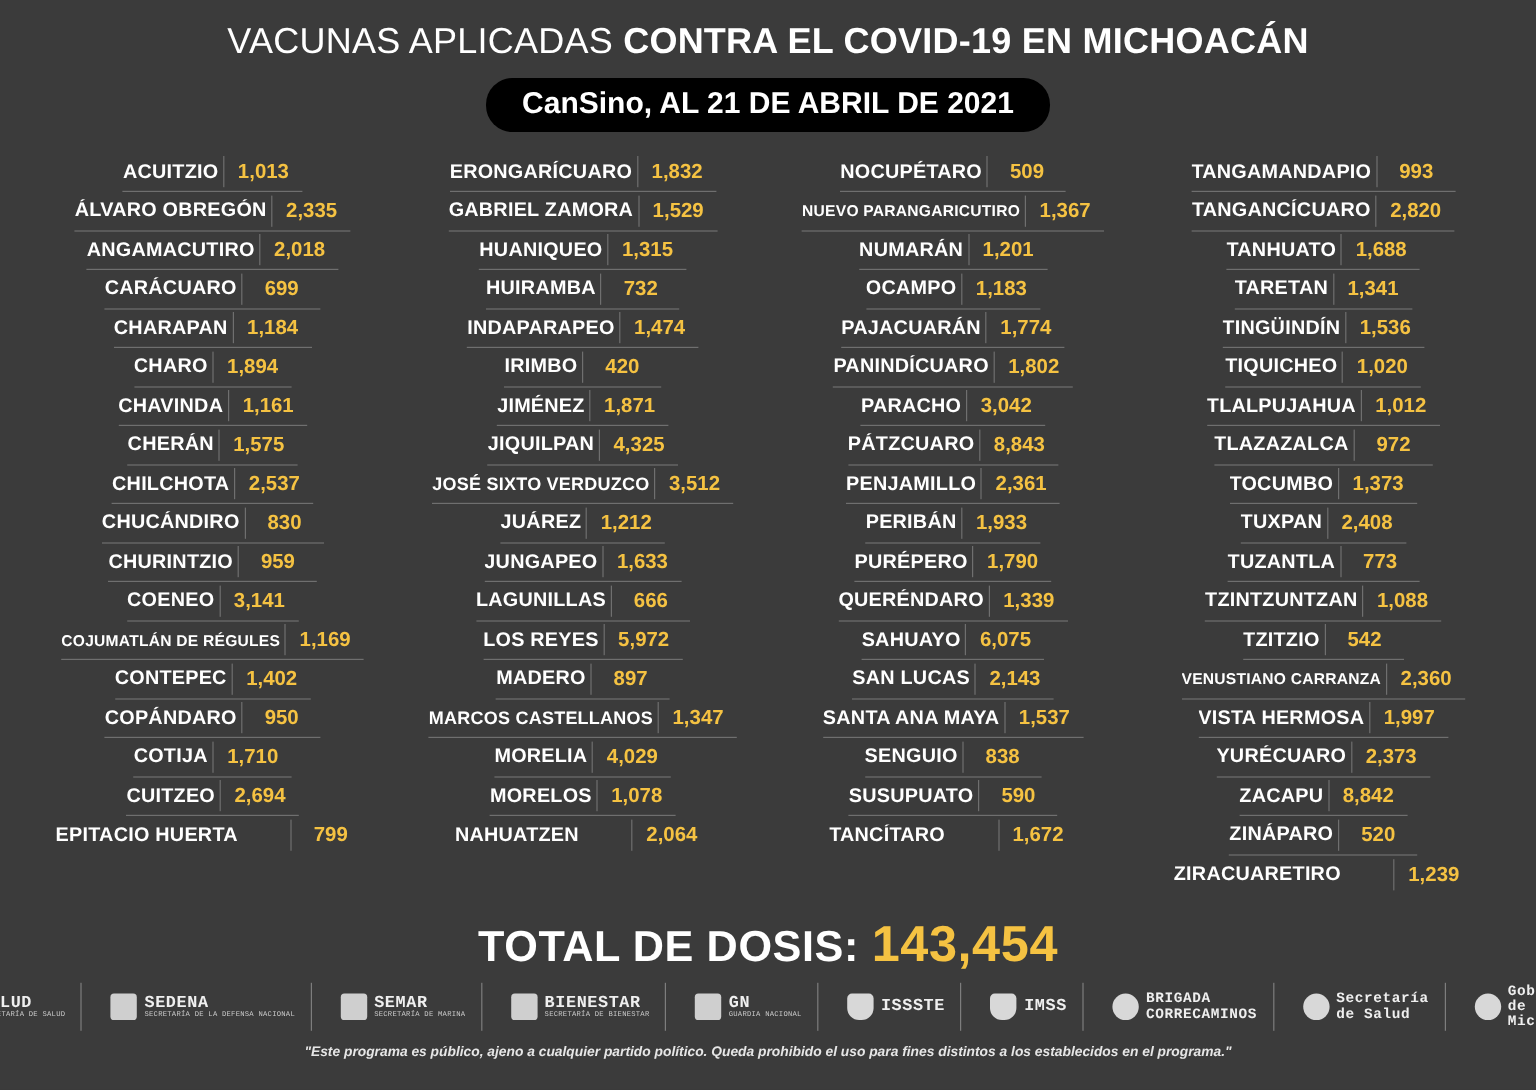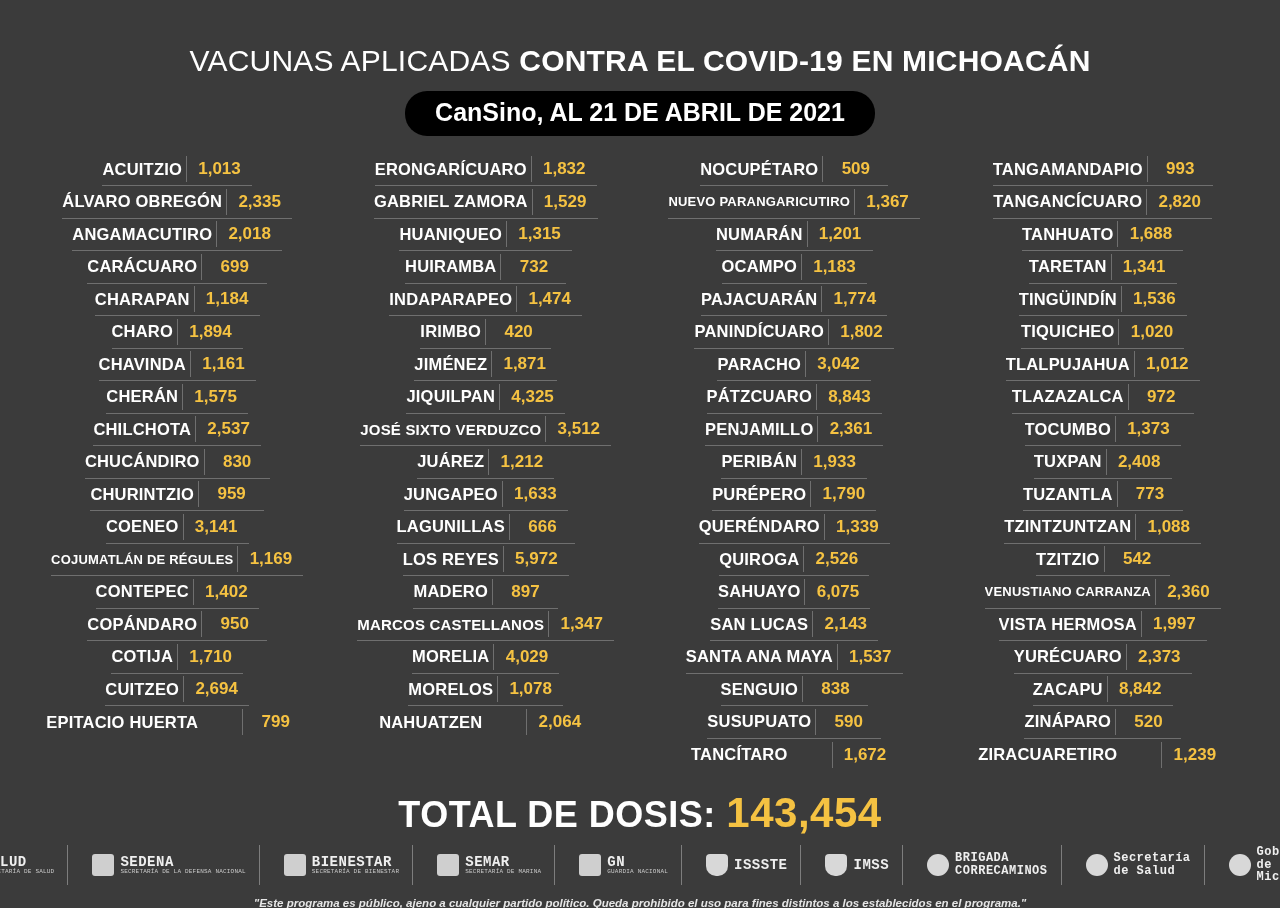--- a/index.html
+++ b/index.html
@@ -9,26 +9,25 @@
     background: #3b3b3b;
     font-family: "Liberation Sans", sans-serif;
     color: #ffffff;
     overflow: hidden;
   }
   .page { width: 1280px; height: 908px; position: relative; padding: 0 16px; }
 
   
   .title {
     text-align: center;
-    padding-top: 28px;
+    padding-top: 18px;
     font-size: 30px;
     font-weight: bold;
     letter-spacing: .2px;
     line-height: 1.15;
-    margin-top: 16px;
   }
   .title .light { font-weight: normal; }
   .subtitle-wrap { text-align: center; margin-top: 12px; }
   .subtitle {
     display: inline-block;
     background: #000000;
     color: #ffffff;
     font-size: 25px;
     font-weight: bold;
     padding: 7px 30px 9px 30px;
@@ -331,24 +330,20 @@
         </div>
         <div class="row">
           <div class="muni">PURÉPERO</div>
           <div class="val">1,790</div>
         </div>
         <div class="row">
           <div class="muni">QUERÉNDARO</div>
           <div class="val">1,339</div>
         </div>
         <div class="row">
-          <div class="muni">QUIROGA</div>
-          <div class="val">2,526</div>
-        </div>
-        <div class="row">
           <div class="muni">SAHUAYO</div>
           <div class="val">6,075</div>
         </div>
         <div class="row">
           <div class="muni">SAN LUCAS</div>
           <div class="val">2,143</div>
         </div>
         <div class="row">
           <div class="muni">SANTA ANA MAYA</div>
           <div class="val">1,537</div>
@@ -462,34 +457,34 @@
       <div class="logo">
         <span class="mark eagle"></span>
         <span class="txt">
           <div class="nm">SEDENA</div>
           <div class="sub">SECRETARÍA DE LA DEFENSA NACIONAL</div>
         </span>
       </div>
       <div class="logo">
         <span class="mark eagle"></span>
         <span class="txt">
+          <div class="nm">SEMAR</div>
+          <div class="sub">SECRETARÍA DE MARINA</div>
+        </span>
+      </div>
+      <div class="logo">
+        <span class="mark eagle"></span>
+        <span class="txt">
           <div class="nm">BIENESTAR</div>
           <div class="sub">SECRETARÍA DE BIENESTAR</div>
         </span>
       </div>
       <div class="logo">
         <span class="mark eagle"></span>
         <span class="txt">
-          <div class="nm">SEMAR</div>
-          <div class="sub">SECRETARÍA DE MARINA</div>
-        </span>
-      </div>
-      <div class="logo">
-        <span class="mark eagle"></span>
-        <span class="txt">
           <div class="nm">GN</div>
           <div class="sub">GUARDIA NACIONAL</div>
         </span>
       </div>
       <div class="logo">
         <span class="mark shield"></span>
         <span class="txt">
           <div class="nm">ISSSTE</div>
           <div class="sub"></div>
         </span>

